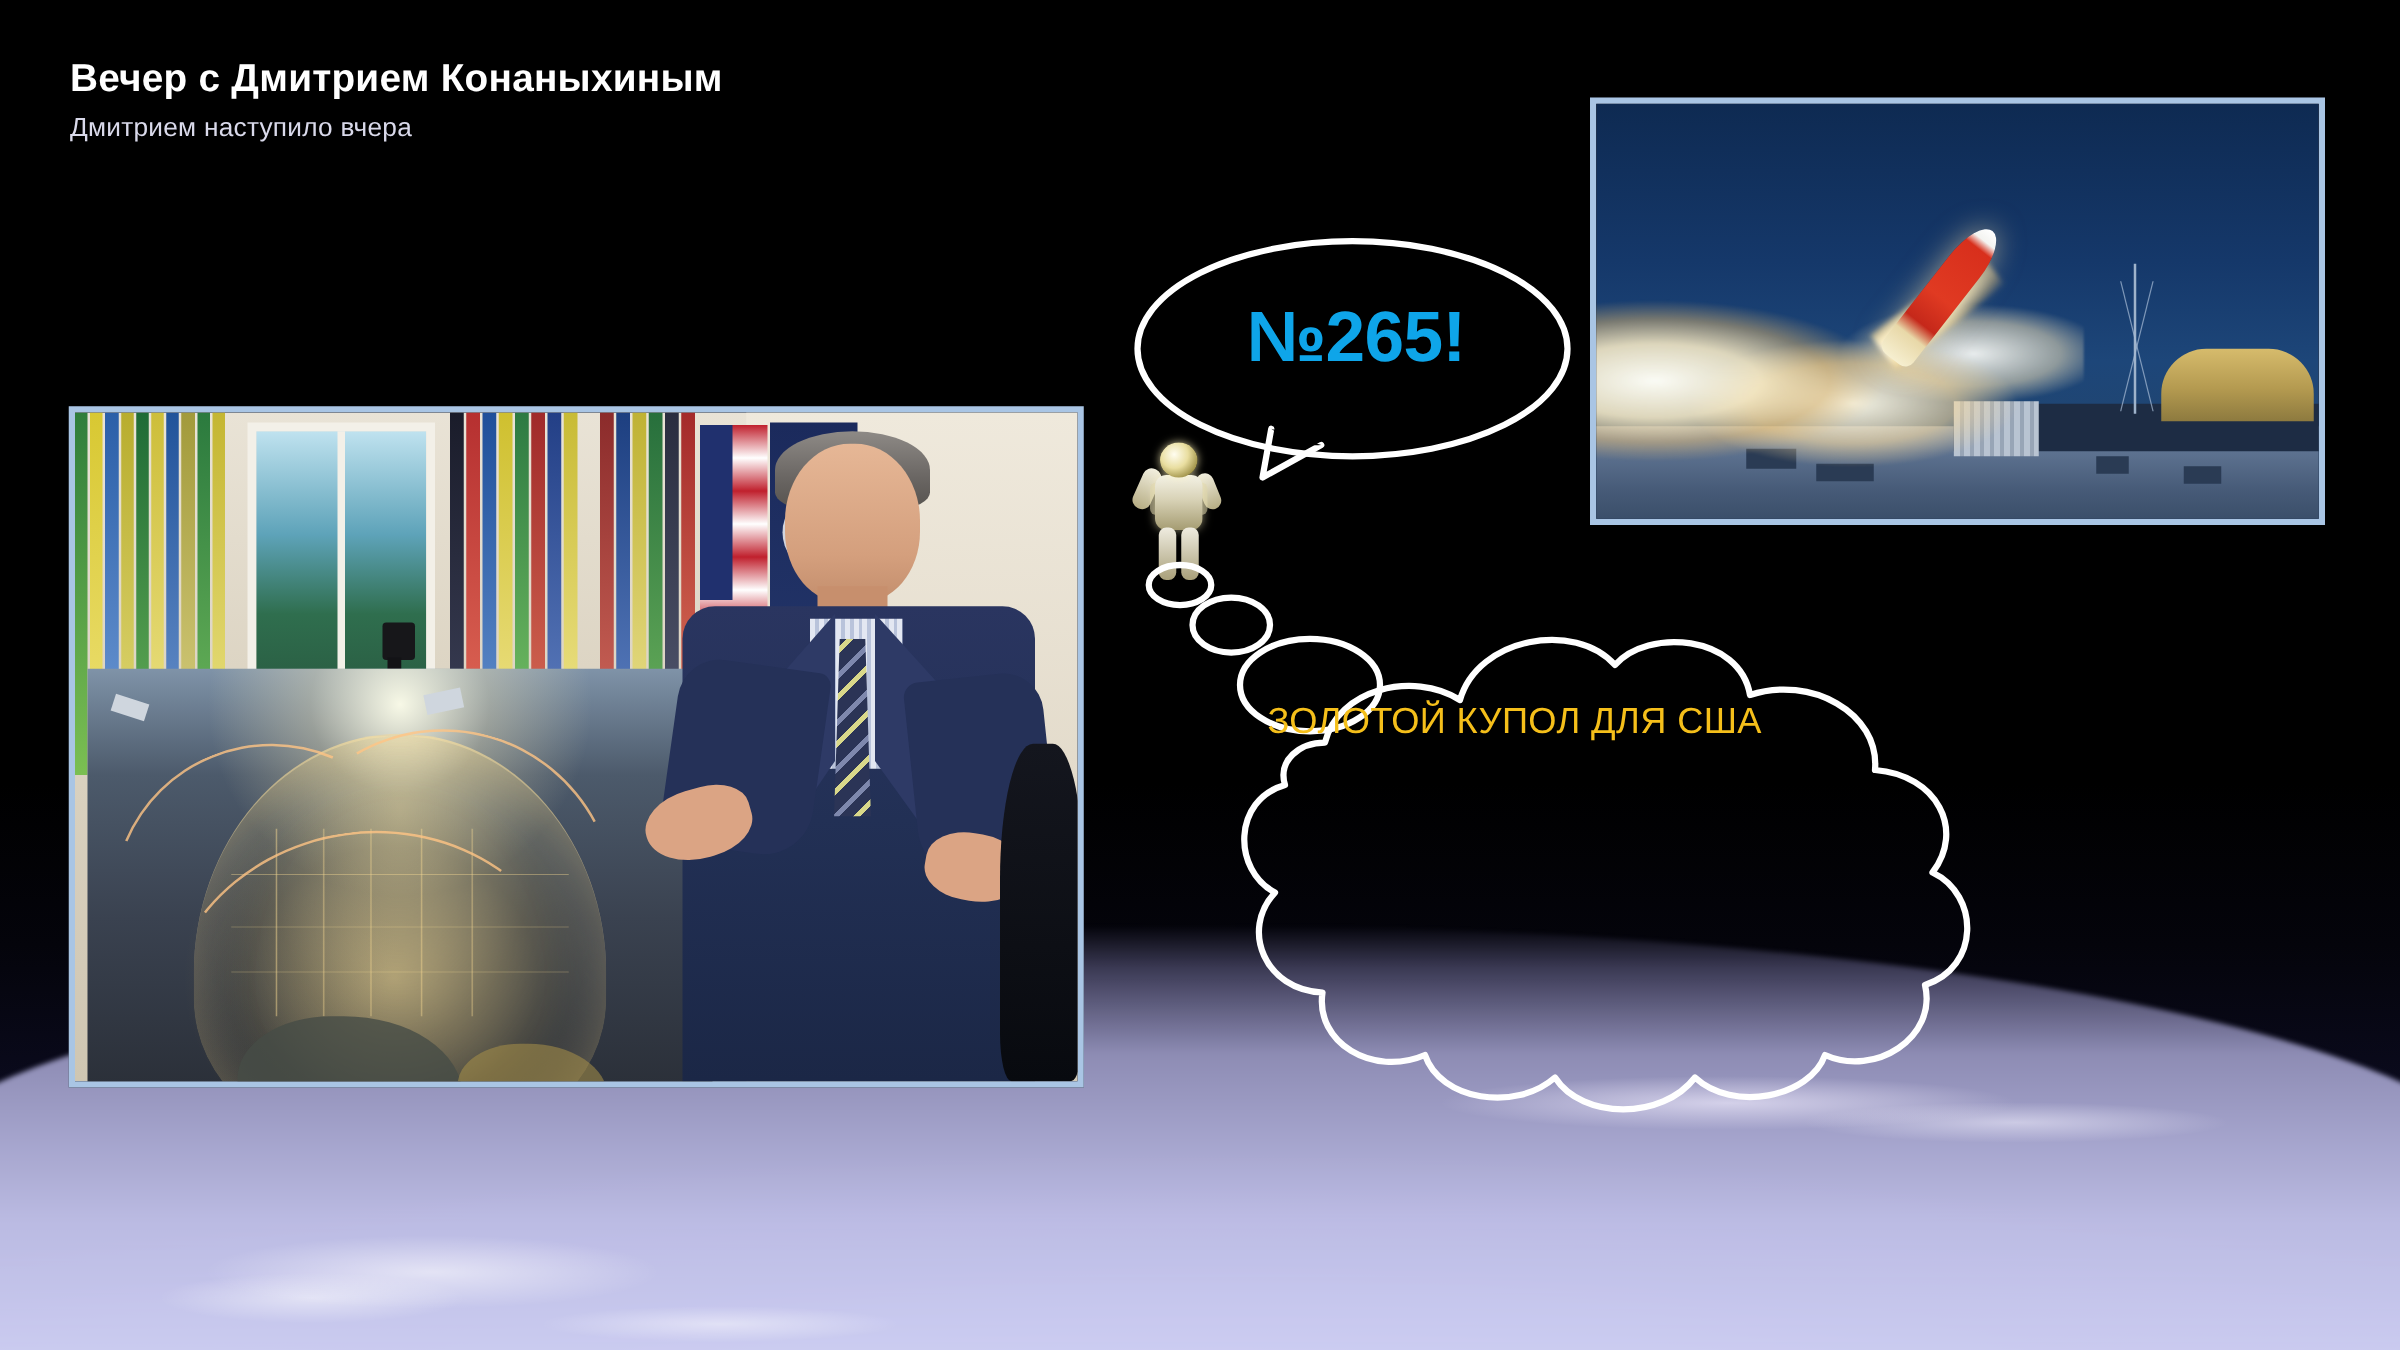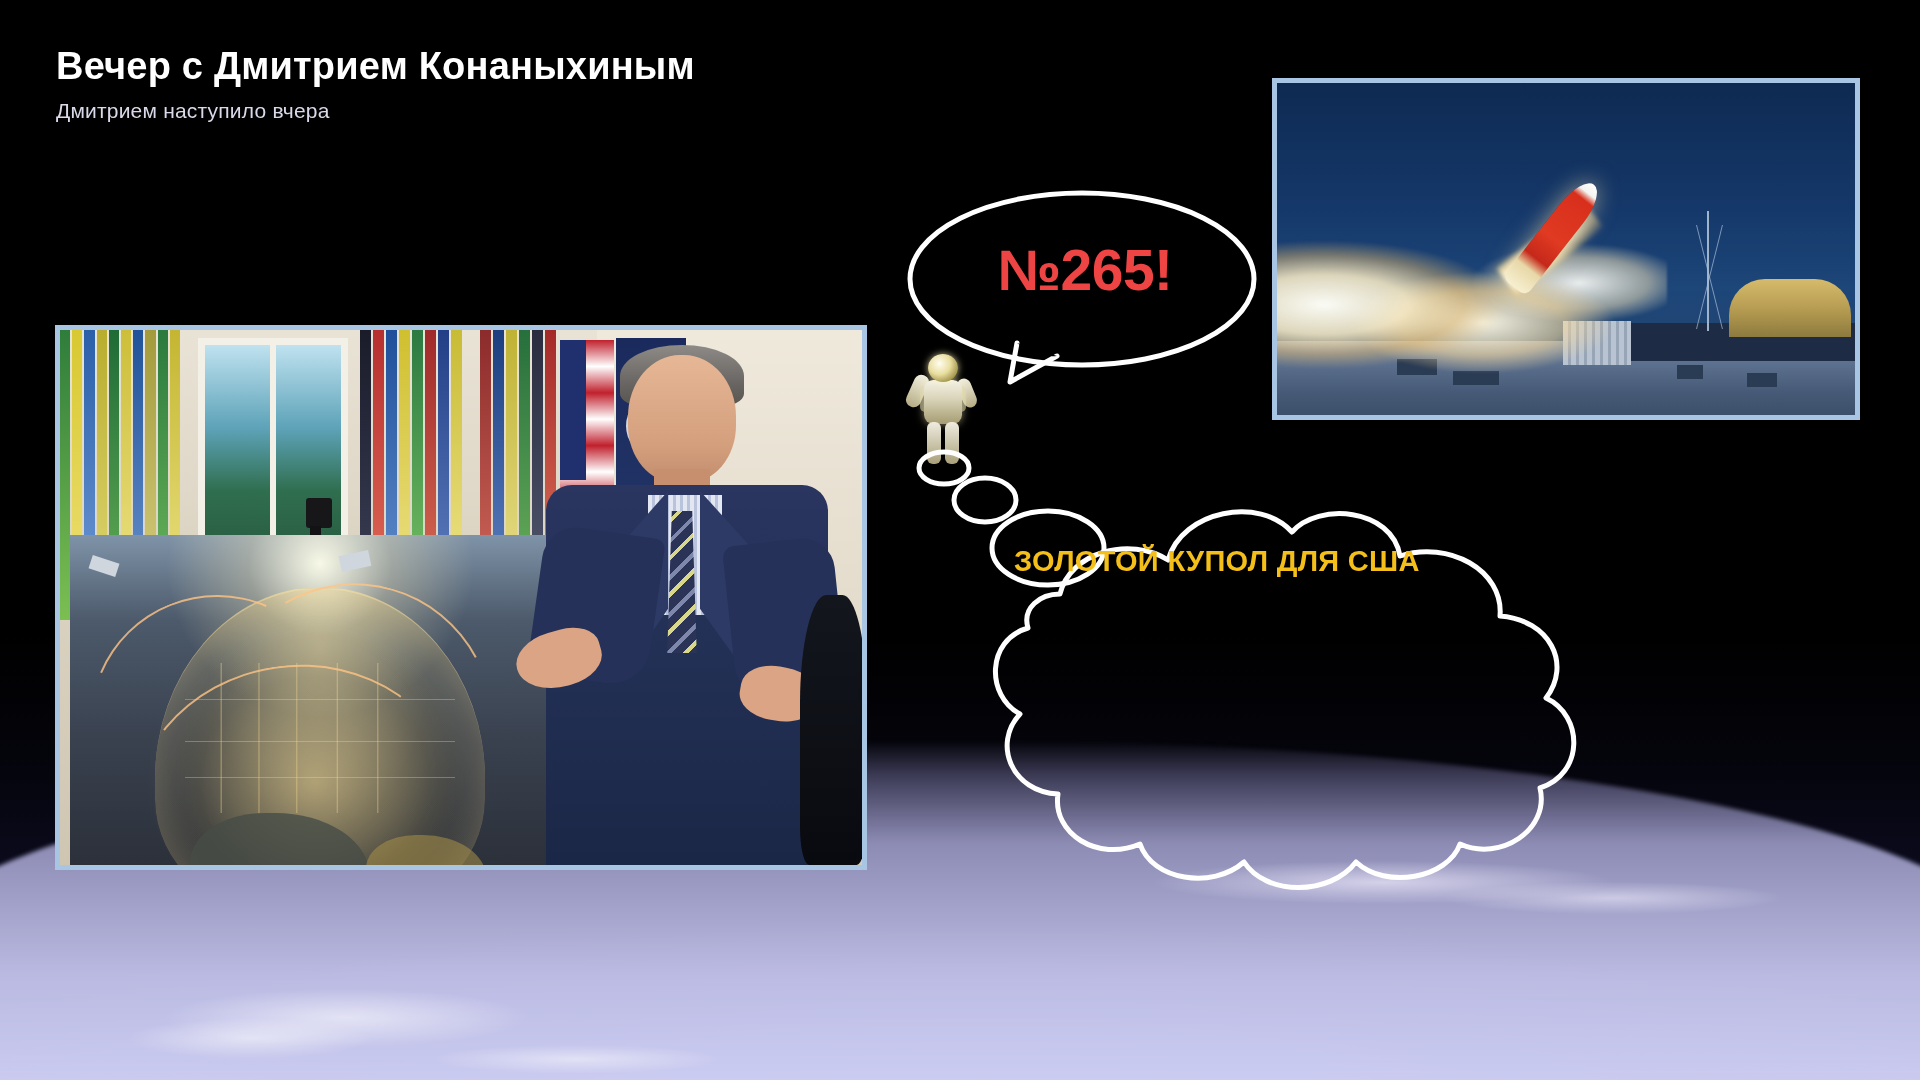--- a/index.html
+++ b/index.html
@@ -30,21 +30,21 @@
   }
   .bg-horizon{
     position:absolute;left:-5%;right:-5%;bottom:-90px;height:430px;border-radius:50% 50% 0 0;
     background:linear-gradient(180deg, rgba(150,146,210,0) 0%, rgba(160,156,215,.35) 8%, rgba(186,184,232,.75) 24%, rgba(200,200,240,.92) 55%, rgba(214,216,247,.98) 100%);
     filter:blur(2px);
   }
 
   
   .hdr{position:absolute;left:56px;top:46px;}
   .hdr-title{
-    font-size:38px;font-weight:700;color:#ffffff;letter-spacing:.2px;
+    font-size:31px;font-weight:700;color:#ffffff;letter-spacing:.2px;
     line-height:1.1;white-space:nowrap;
     font-family:"Liberation Sans","DejaVu Sans",sans-serif;
   }
   .hdr-sub{
     margin-top:11px;font-size:21px;font-weight:400;color:#d9d9ea;letter-spacing:.2px;white-space:nowrap;
   }
 
   
   .photo{
     position:absolute;border:5px solid #a9c5e4;box-sizing:border-box;overflow:hidden;
@@ -162,30 +162,30 @@
   .ast-legL{position:absolute;left:19px;top:70px;width:14px;height:42px;border-radius:6px;
     background:linear-gradient(180deg,#efece0 0%,#a9a07a 100%);}
   .ast-legR{position:absolute;left:37px;top:70px;width:14px;height:42px;border-radius:6px;
     background:linear-gradient(180deg,#efece0 0%,#a9a07a 100%);}
 
   
   #speech{position:absolute;left:905px;top:186px;width:360px;height:200px;}
   #speech svg{position:absolute;inset:0;}
   .speech-text{
     position:absolute;left:0;right:0;top:56px;text-align:center;
-    color:#ef4444;font-size:57px;font-weight:700;letter-spacing:-.5px;line-height:1;
+    color:#0ea5e9;font-size:57px;font-weight:700;letter-spacing:-.5px;line-height:1;
     font-family:"Liberation Sans","DejaVu Sans",sans-serif;
   }
 
   
   #thought{position:absolute;left:900px;top:448px;width:760px;height:460px;}
   #thought svg{position:absolute;inset:0;}
   .thought-text{
-    position:absolute;left:114px;top:92px;width:560px;
-    color:#f5bf1a;font-size:29px;font-weight:700;line-height:1.45;letter-spacing:.3px;
+    position:absolute;left:114px;top:108px;width:560px;
+    color:#f5bf1a;font-size:29px;font-weight:400;line-height:1.45;letter-spacing:.3px;
     font-family:"Liberation Sans","DejaVu Sans",sans-serif;
   }
   .thought-text div{white-space:nowrap;}
 </style>
 </head>
 <body>
 
 <div id="slide">
 
   <div class="bg-space"></div>

